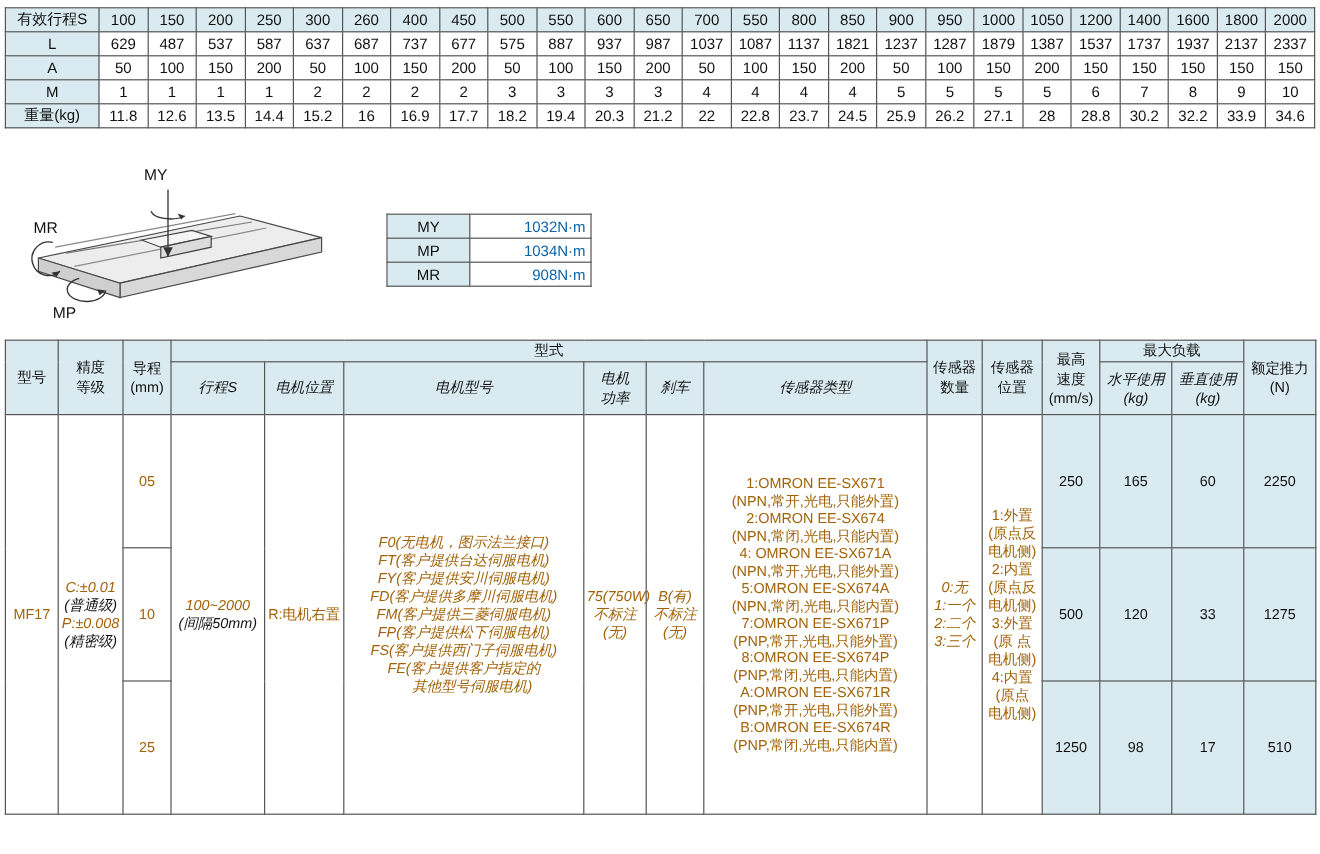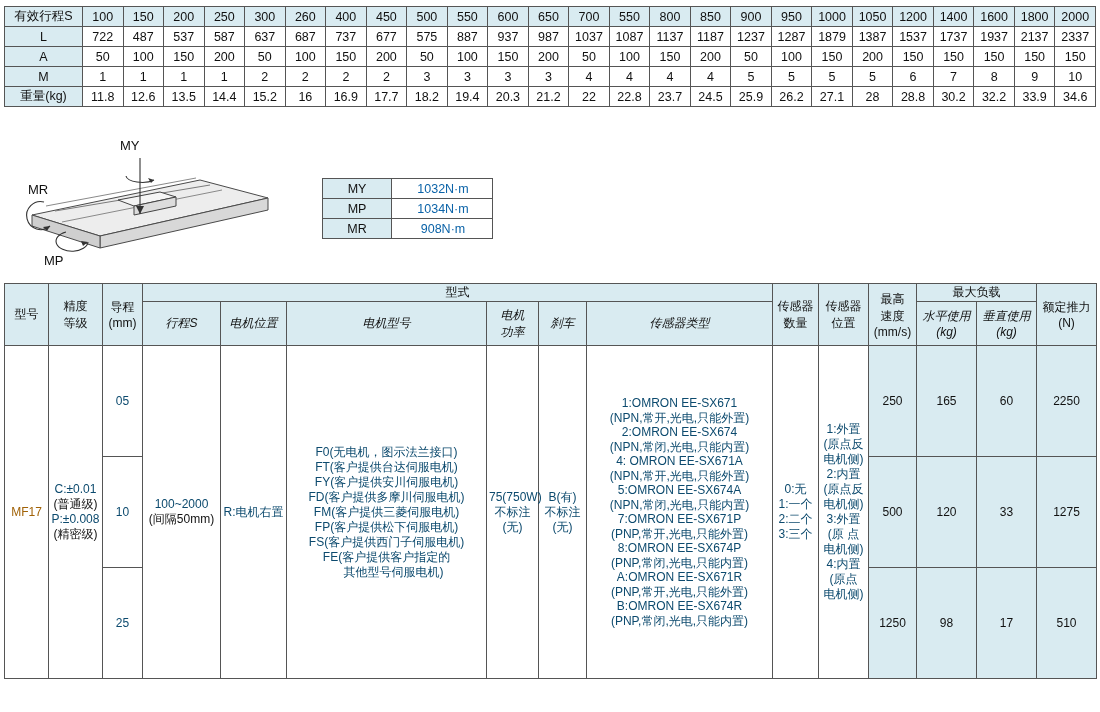--- a/index.html
+++ b/index.html
@@ -31,48 +31,48 @@
   .diagram svg{position:absolute;left:0;top:0;}
   .lbl{position:absolute;font-size:13px;color:#111;}
   
   .moment{position:absolute;left:322px;top:178px;}
   table.mom{border-collapse:collapse;table-layout:fixed;}
   table.mom td{
     border:1px solid #555;height:19px;font-size:12.5px;
     text-align:center;padding:0 4px;background:#fff;
   }
   table.mom td.k{width:60px;background:#d9ebf1;}
-  table.mom td.v{width:90px;color:#0b63a8;text-align:center;padding-left:6px;}
+  table.mom td.v{width:90px;color:#0b63a8;text-align:right;padding-left:6px;}
   
   .main{position:absolute;left:4px;top:283px;width:1092px;}
   table.spec{border-collapse:collapse;width:1092px;table-layout:fixed;}
   table.spec td,table.spec th{
     border:1px solid #555;
     padding:0 2px;
     font-size:12px;
     font-weight:normal;
     text-align:center;
     vertical-align:middle;
     background:#fff;
   }
   table.spec th{background:#d9ebf1;}
   .hdr-tall{height:44px;font-style:italic;}
-  .blue{color:#0c4a6e;}
+  .blue{color:#a16207;}
   .cell-blue-bg{background:#d9ebf1 !important;}
   td.leftal{text-align:left;padding-left:6px;line-height:15px;}
   .small{font-size:11.5px;}
   .note{
     position:absolute;left:6px;top:687px;font-size:12px;color:#111;margin-top:24px;
   }
   .circ{
     display:inline-block;width:11px;height:11px;border-radius:50%;
     background:#e8423a;color:#fff;font-size:8.5px;line-height:11px;
     text-align:center;vertical-align:1px;margin-right:1px;
   }
-  .lines{line-height:15px;}
+  .lines{line-height:15px;font-style:italic;}
 </style>
 </head>
 <body>
 
 <div class="stroke-wrap">
   <table class="stroke">
     <colgroup>
         <col class="first">
         <col span="25">
       </colgroup>
@@ -100,36 +100,36 @@
         <td>1000</td>
         <td>1050</td>
         <td>1200</td>
         <td>1400</td>
         <td>1600</td>
         <td>1800</td>
         <td>2000</td>
       </tr>
       <tr>
         <td class="rowhdr">L</td>
-        <td>722</td>
+        <td>629</td>
         <td>487</td>
         <td>537</td>
         <td>587</td>
         <td>637</td>
         <td>687</td>
         <td>737</td>
         <td>677</td>
         <td>575</td>
         <td>887</td>
         <td>937</td>
         <td>987</td>
         <td>1037</td>
         <td>1087</td>
         <td>1137</td>
-        <td>1187</td>
+        <td>1821</td>
         <td>1237</td>
         <td>1287</td>
         <td>1879</td>
         <td>1387</td>
         <td>1537</td>
         <td>1737</td>
         <td>1937</td>
         <td>2137</td>
         <td>2337</td>
       </tr>

